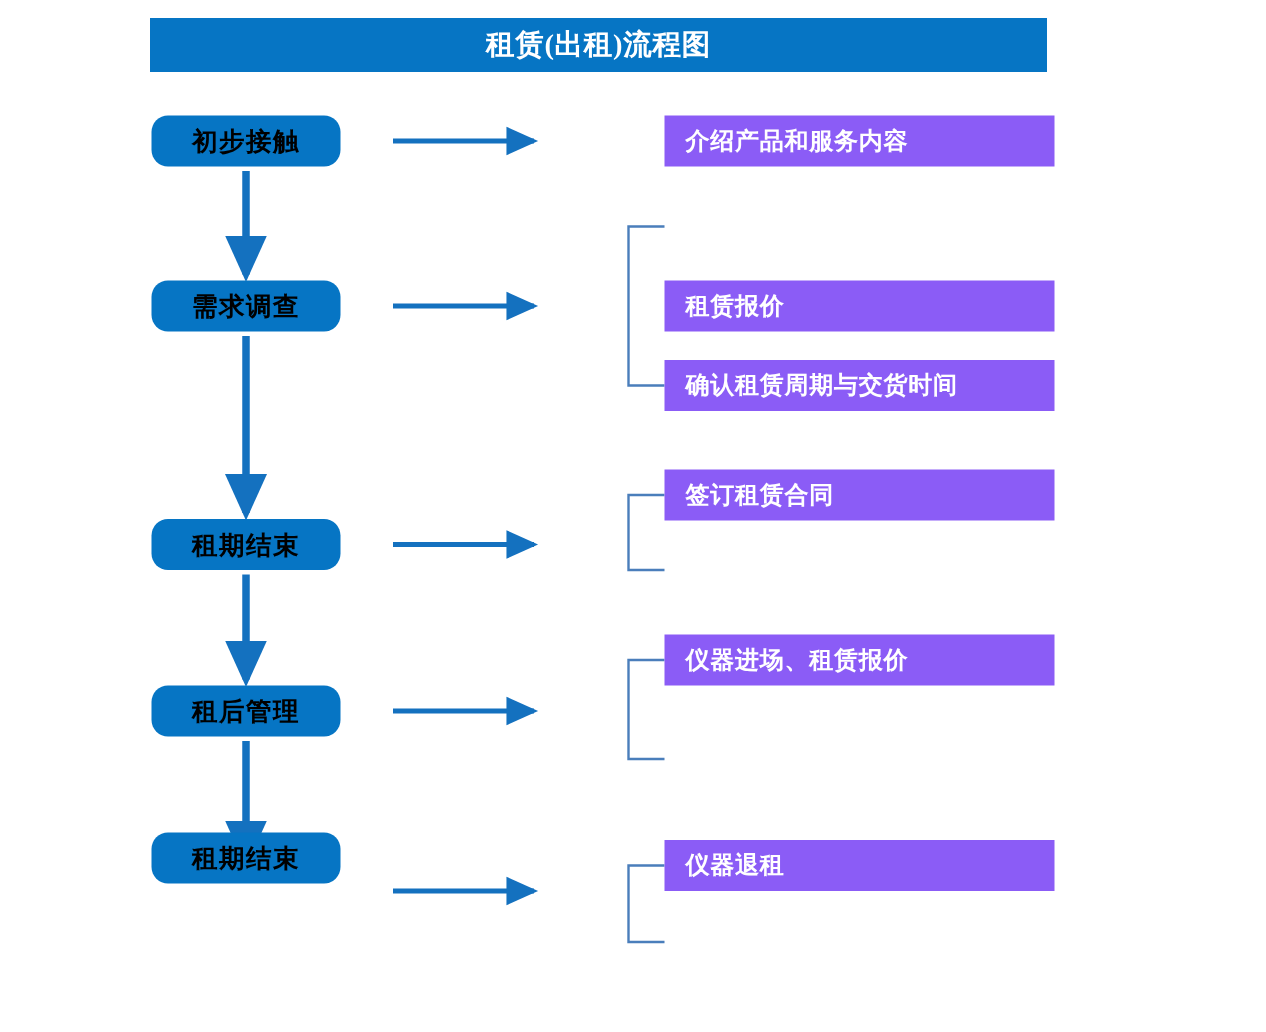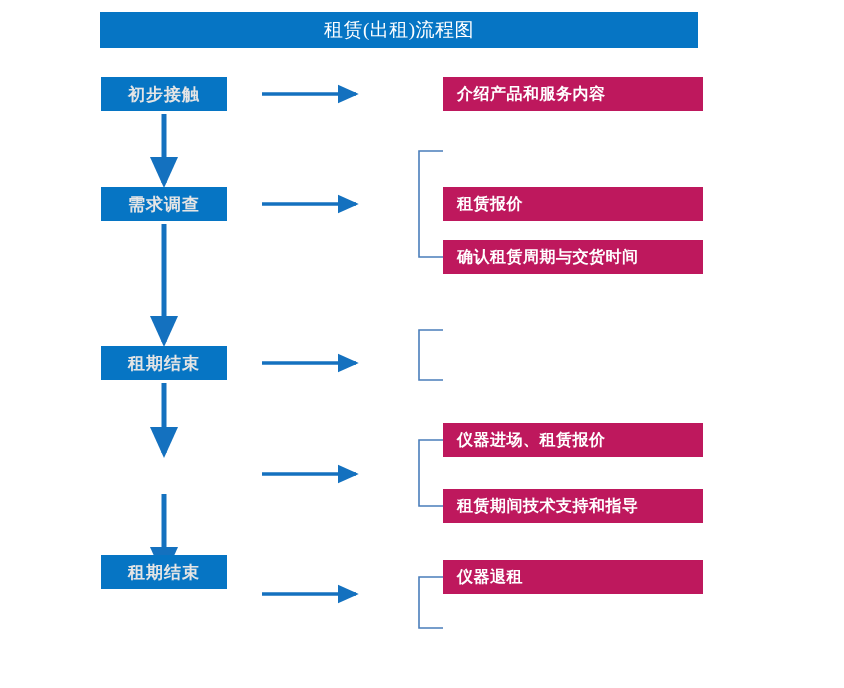--- a/index.html
+++ b/index.html
@@ -26,50 +26,51 @@
   
   .title-bar {
     position: absolute;
     left: 100px;
     top: 12px;
     width: 598px;
     height: 36px;
     background: #0675c4;
     color: #ffffff;
     font-size: 19px;
-    font-weight: normal;
+    font-weight: bold;
     display: flex;
     align-items: center;
     justify-content: center;
     letter-spacing: 0.5px;
   }
 
   
   .stage-box {
     position: absolute;
     left: 101px;
     width: 126px;
     height: 34px;
     background: #0675c4;
-    color: #e5e5e5;
+    color: #000000;
     font-size: 17px;
     font-weight: bold;
     display: flex;
     align-items: center;
     justify-content: center;
     letter-spacing: 1px;
+    border-radius: 11px;
   }
 
   
   .detail-box {
     position: absolute;
     left: 443px;
     width: 260px;
     height: 34px;
-    background: #be185d;
+    background: #8b5cf6;
     color: #ffffff;
     font-size: 16px;
     font-weight: bold;
     display: flex;
     align-items: center;
     justify-content: flex-start;
     padding-left: 14px;
     box-sizing: border-box;
     letter-spacing: 0.5px;
   }
@@ -120,26 +121,27 @@
       <path d="M443,151 L419,151 L419,257 L443,257"></path>
       <path d="M443,330 L419,330 L419,380 L443,380"></path>
       <path d="M443,440 L419,440 L419,506 L443,506"></path>
       <path d="M443,577 L419,577 L419,628 L443,628"></path>
     </g>
   </svg>
 
   <div class="stage-box" style="top:77px">初步接触</div>
   <div class="stage-box" style="top:187px">需求调查</div>
   <div class="stage-box" style="top:346px">租期结束</div>
+  <div class="stage-box" style="top:457px">租后管理</div>
   <div class="stage-box" style="top:555px">租期结束</div>
 
   <div class="detail-box" style="top:77px">介绍产品和服务内容</div>
 
   <div class="detail-box" style="top:240px">确认租赁周期与交货时间</div>
   <div class="detail-box" style="top:187px">租赁报价</div>
 
+  <div class="detail-box" style="top:313px">签订租赁合同</div>
 
   <div class="detail-box" style="top:423px">仪器进场、租赁报价</div>
-  <div class="detail-box" style="top:489px">租赁期间技术支持和指导</div>
 
   <div class="detail-box" style="top:560px">仪器退租</div>
 
 </div>
 
 </body></html>

